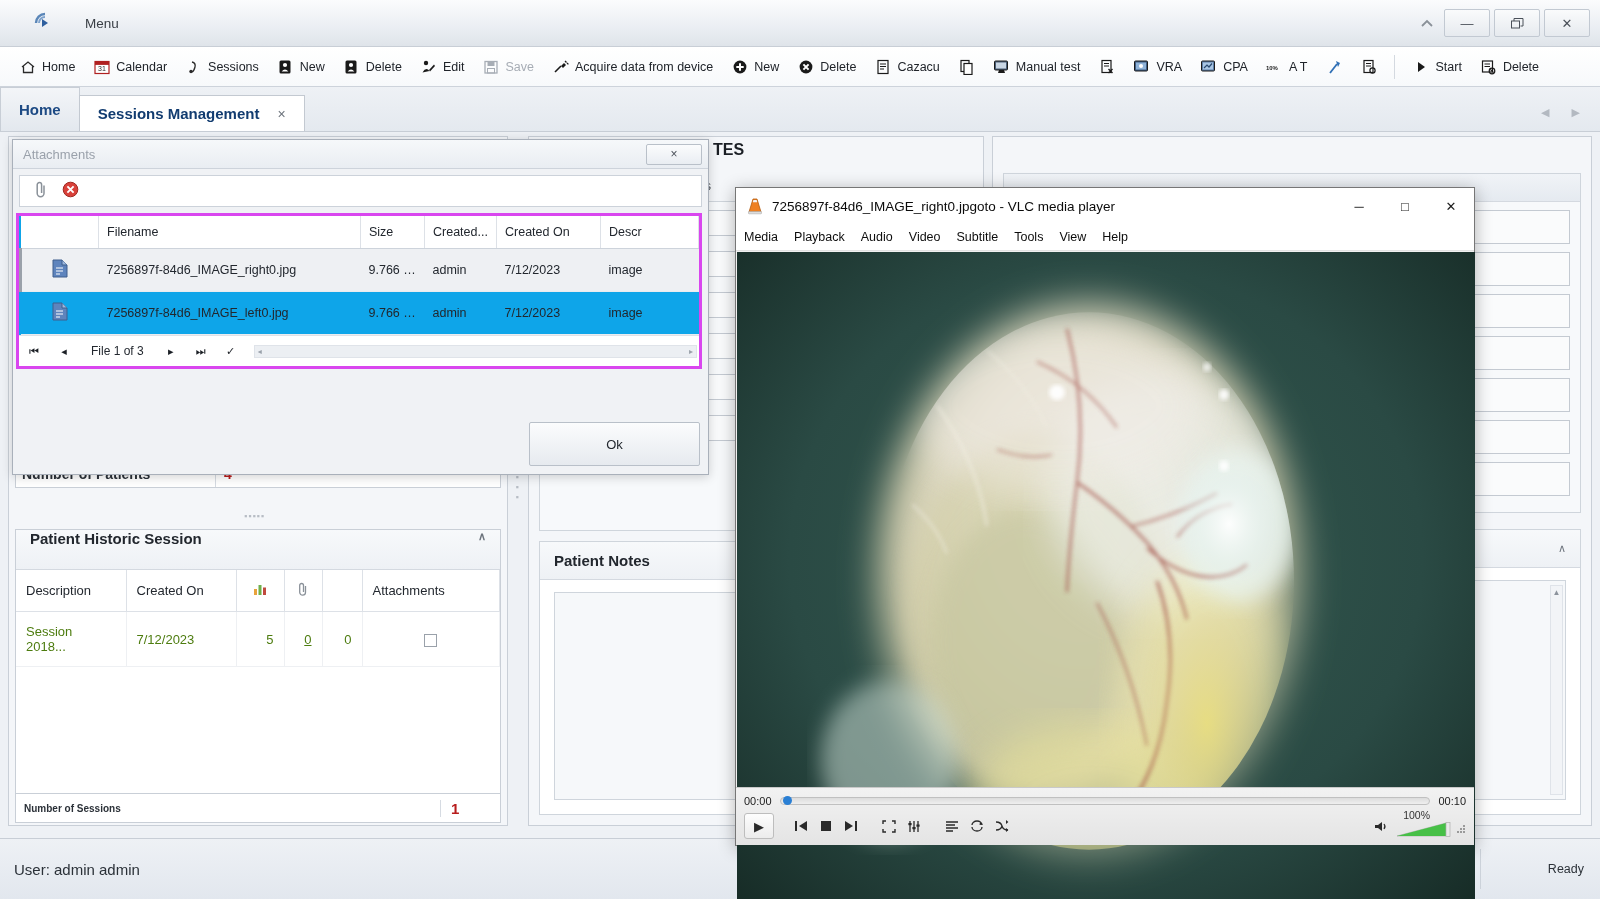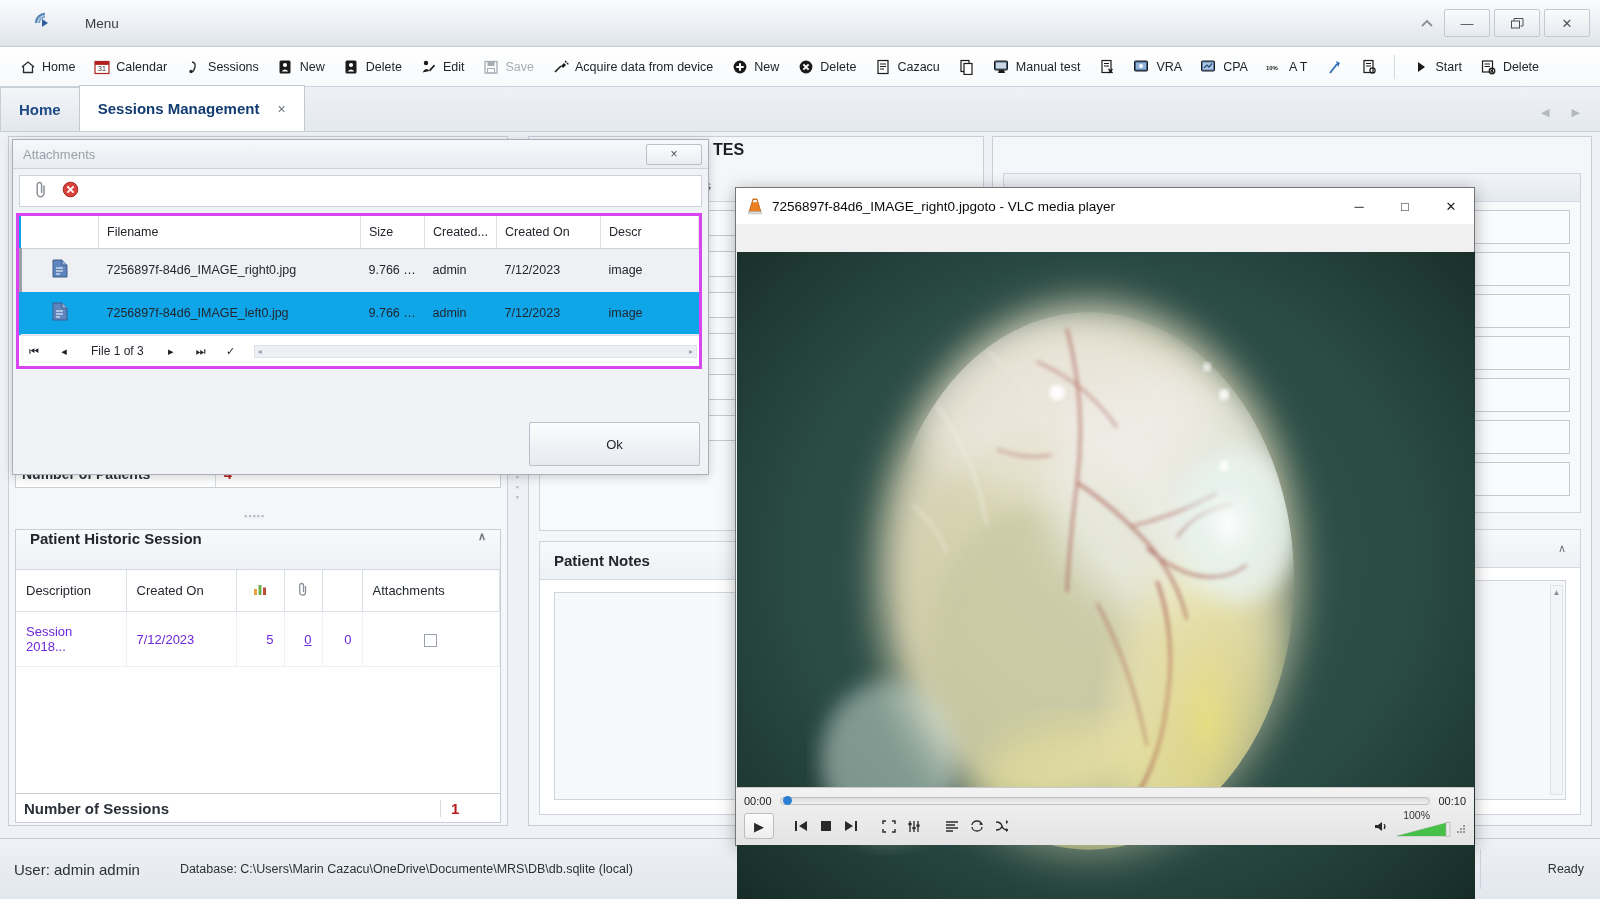--- a/index.html
+++ b/index.html
@@ -66,21 +66,21 @@
     display: flex; align-items: flex-end;
   }
   .tab {
     height: 44px; display: flex; align-items: center; gap: 18px;
     padding: 0 18px; font-weight: bold; font-size: 15px; color: #1d4a84;
     border: 1px solid #c8ced6; border-bottom: none;
     background: linear-gradient(#f3f5f8, #e3e8ee);
     margin-right: -1px;
   }
   .tab.active {
-    background: #ffffff; color: #123c70; height: 46px;
+    background: #ffffff; color: #123c70; height: 36px;
     border-color: #c3c9d1; position: relative; z-index: 3;
   }
   .tab .tclose { font-size: 14px; font-weight: normal; color: #6d747d; }
   .tabnav { margin-left: auto; display: flex; gap: 22px; padding-right: 20px; padding-bottom: 12px; color: #b3b9c1; font-size: 11px; }
 
   
   .workspace {
     position: absolute; left: 0; top: 132px; width: 1600px; height: 706px;
     background: #eef1f5;
   }
@@ -117,32 +117,32 @@
   }
   .phs-head .chev { margin-left: auto; color: #6e757e; font-size: 11px; }
   .phs-table { width: 100%; border-collapse: collapse; font-size: 13px; }
   .phs-table th {
     font-weight: normal; text-align: left; padding: 12px 10px;
     border-right: 1px solid #dde1e7; border-bottom: 1px solid #dde1e7;
     color: #23282f; background: #ffffff;
   }
   .phs-table td {
     padding: 12px 10px; border-right: 1px solid #eef0f3; border-bottom: 1px solid #eef0f3;
-    color: #6d28d9;
+    color: #4d7c0f;
   }
   .phs-table .num { text-align: right; }
   .phs-table .ctr { text-align: center; }
   .ulink { text-decoration: underline; }
   .cbox { display: inline-block; width: 13px; height: 13px; border: 1px solid #9aa1aa; background: #fff; vertical-align: middle; }
 
   .ns-row {
     position: absolute; left: 6px; bottom: 2px; right: 6px; height: 30px;
     display: flex; align-items: center; background: #ffffff; border: 1px solid #c9cfd7;
   }
-  .ns-label { flex: 1; font-weight: bold; font-size: 15px; color: #2b3138; padding-left: 8px; }
+  .ns-label { flex: 1; font-weight: bold; font-size: 10px; color: #2b3138; padding-left: 8px; }
   .ns-value { width: 60px; color: #b81d1d; font-weight: bold; font-size: 15px; border-left: 1px solid #d6dbe2; padding-left: 10px; }
 
   .vsplit { position: absolute; left: 514px; top: 340px; width: 8px; height: 30px; color: #b6bcc4; font-size: 9px; text-align: center; writing-mode: vertical-rl; }
 
   
   .mid-col { left: 528px; top: 4px; width: 456px; height: 690px; background:#f4f6f9; }
   .mid-title {
     position: absolute; left: 184px; top: 4px; font-weight: bold; font-size: 16px; color: #1b1f25;
   }
   .mid-sub { position: absolute; left: 176px; top: 42px; font-size: 12px; color: #3c424a; }
@@ -728,20 +728,30 @@
         </svg>
       </span>
       <span class="vlc-name">7256897f-84d6_IMAGE_right0.jpgoto - VLC media player</span>
       <div class="vlc-wb">
         <div class="vlc-wbtn">─</div>
         <div class="vlc-wbtn">□</div>
         <div class="vlc-wbtn">✕</div>
       </div>
     </div>
 
+    <div class="vlc-menu">
+      <span>Media</span>
+      <span>Playback</span>
+      <span>Audio</span>
+      <span>Video</span>
+      <span>Subtitle</span>
+      <span>Tools</span>
+      <span>View</span>
+      <span>Help</span>
+    </div>
 
     <div class="vlc-video">
       <svg class="vlc-video-inner" viewBox="0 0 738 620" preserveAspectRatio="none">
         <defs>
           <radialGradient id="bgG" cx="50%" cy="45%" r="78%">
             <stop offset="0%" stop-color="#33594f"></stop>
             <stop offset="55%" stop-color="#2a4a44"></stop>
             <stop offset="100%" stop-color="#12241f"></stop>
           </radialGradient>
           <radialGradient id="drumG" cx="48%" cy="38%" r="62%">
@@ -903,21 +913,20 @@
                 </g>
               </svg>
           </span>
         </div>
       </div>
     </div>
   </div>
 
   <div class="statusbar">
     <div class="sb-user">User: admin admin</div>
-    <div class="sb-db">Database: C:\Users\Marin Cazacu\OneDrive\Documente\MRS\DB\db.sqlite (local)</div>
     <div class="sb-brand">
       <span class="brand-txt"><span class="r">r</span><span>esonance</span><span>ꝯ</span></span>
       <span>
         <svg width="34" height="30" viewBox="0 0 34 30">
           <path d="M5 15 a11 11 0 1 1 11 11" fill="none" stroke="#6f94c4" stroke-width="3"></path>
           <path d="M8 10 l12 5 l-12 5 z" fill="#4b6fa8"></path>
         </svg>
       </span>
     </div>
     <div class="sb-ready">Ready</div>

